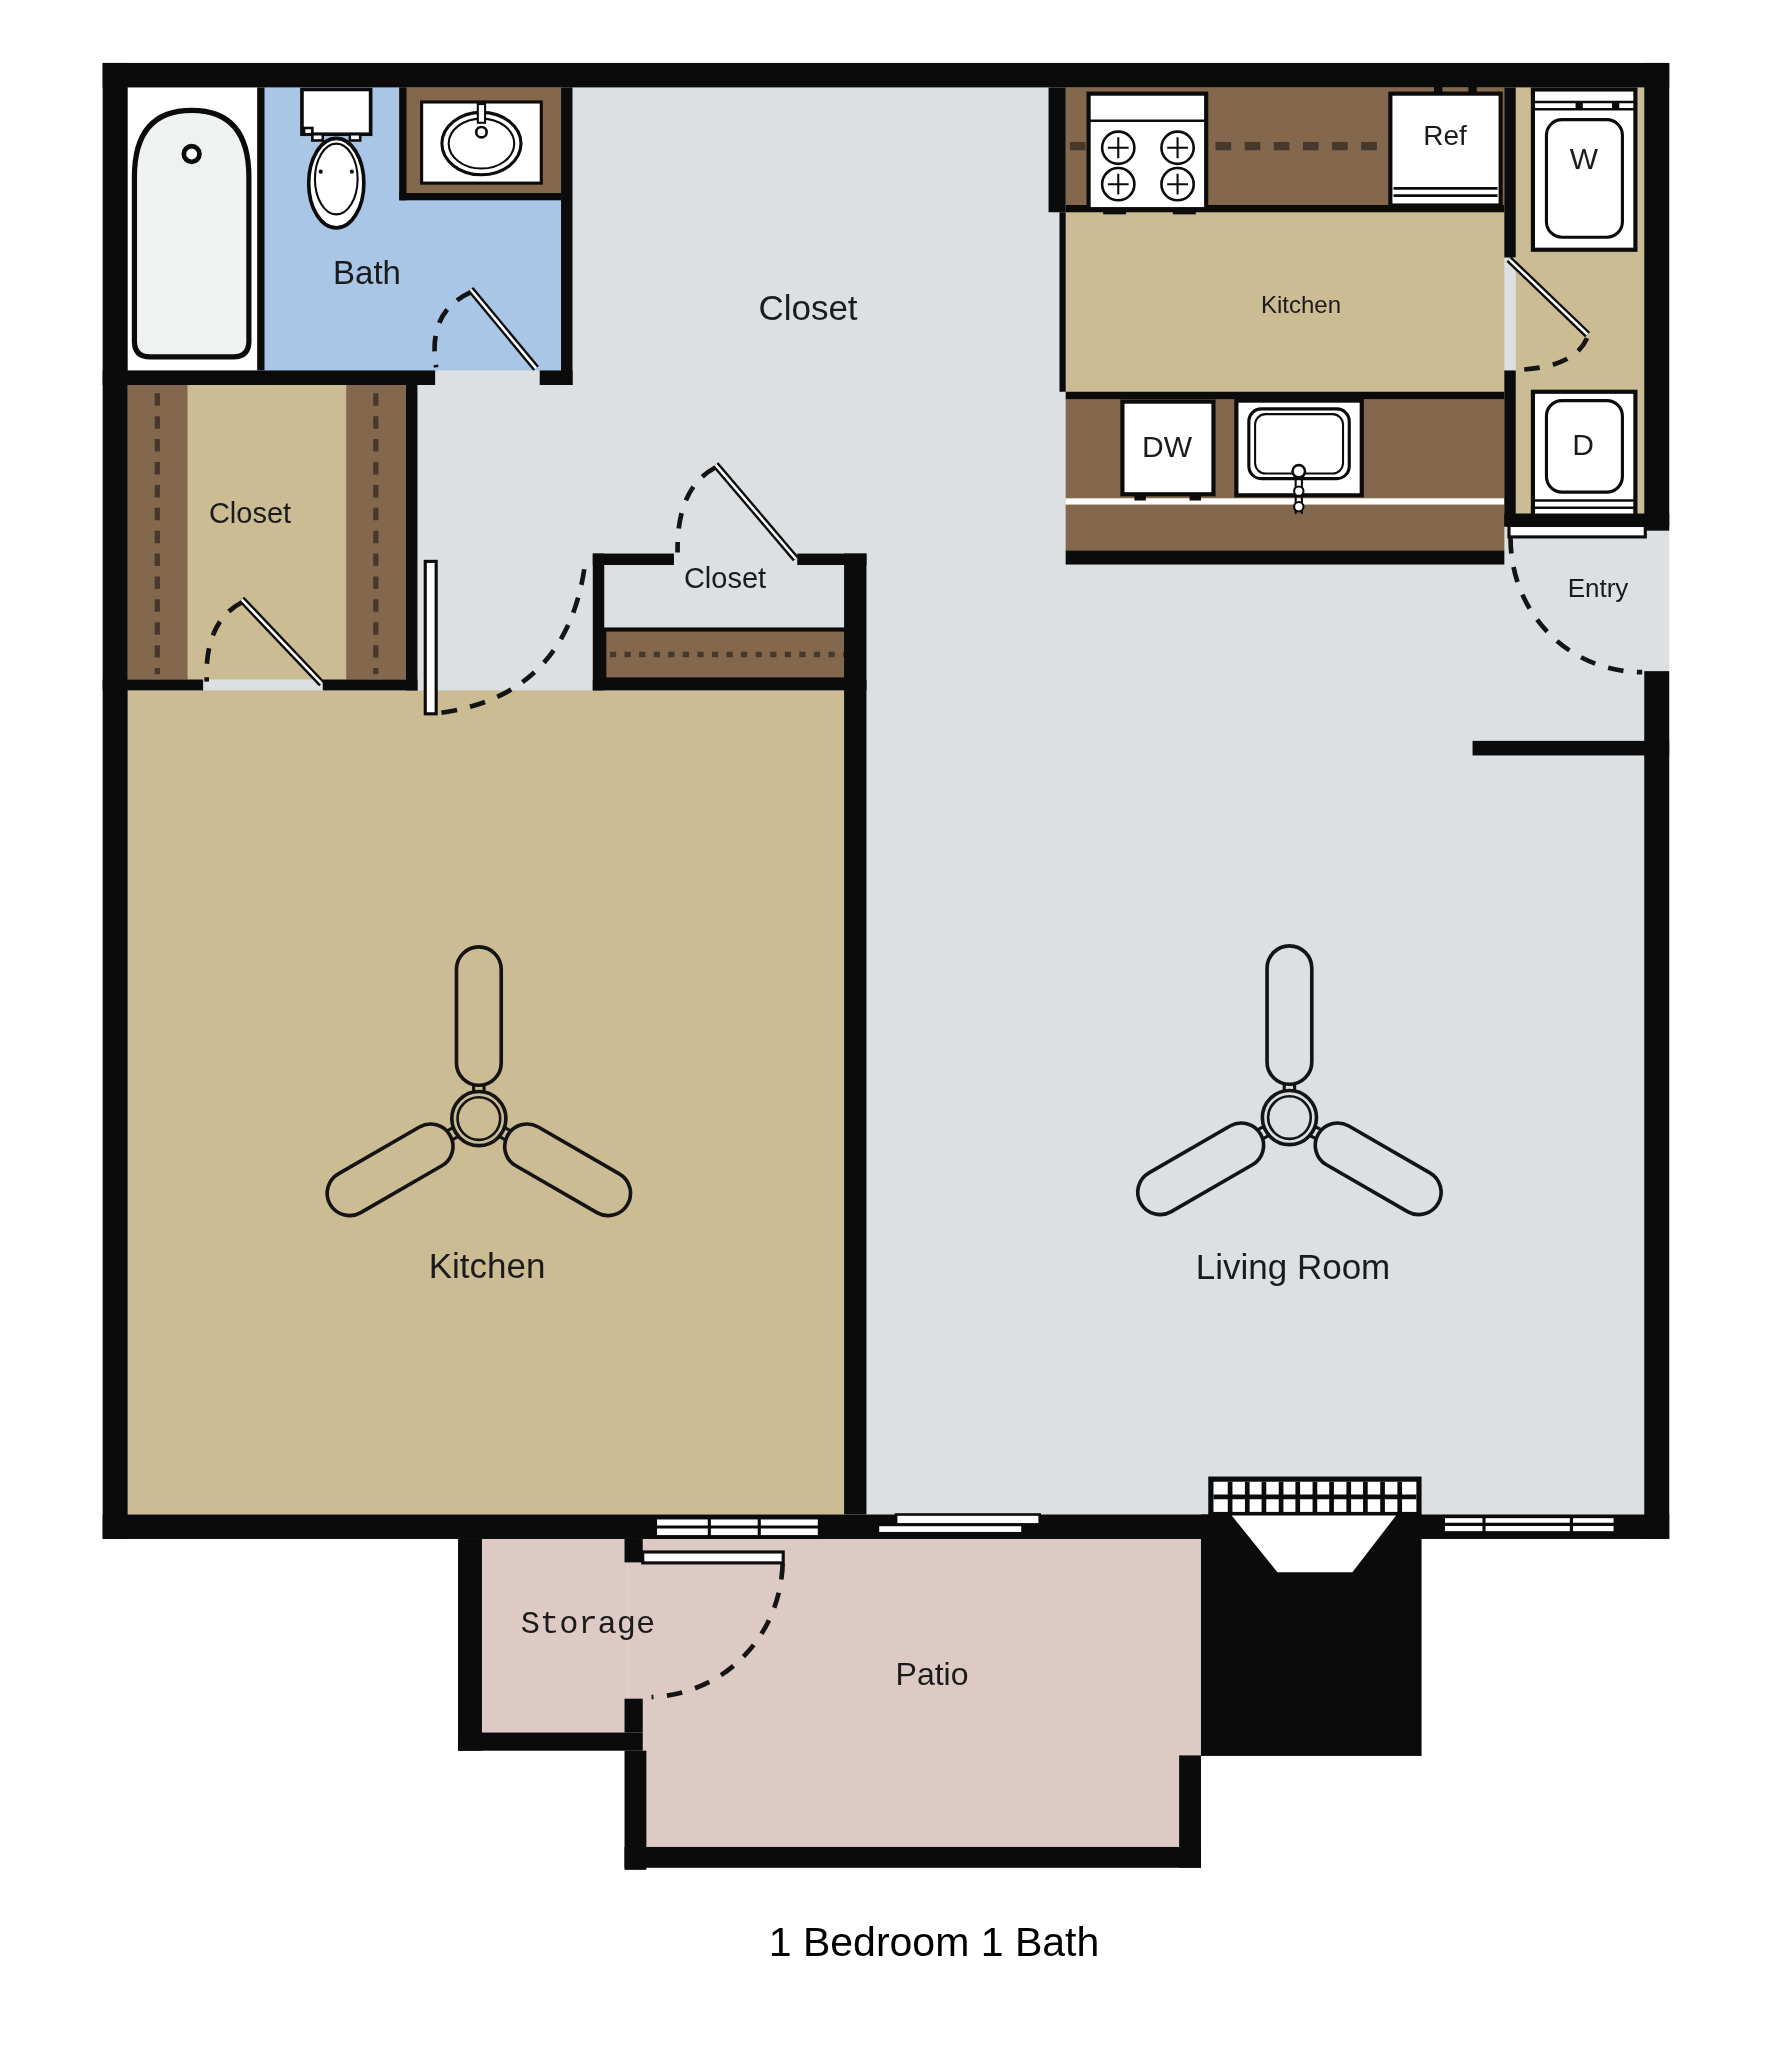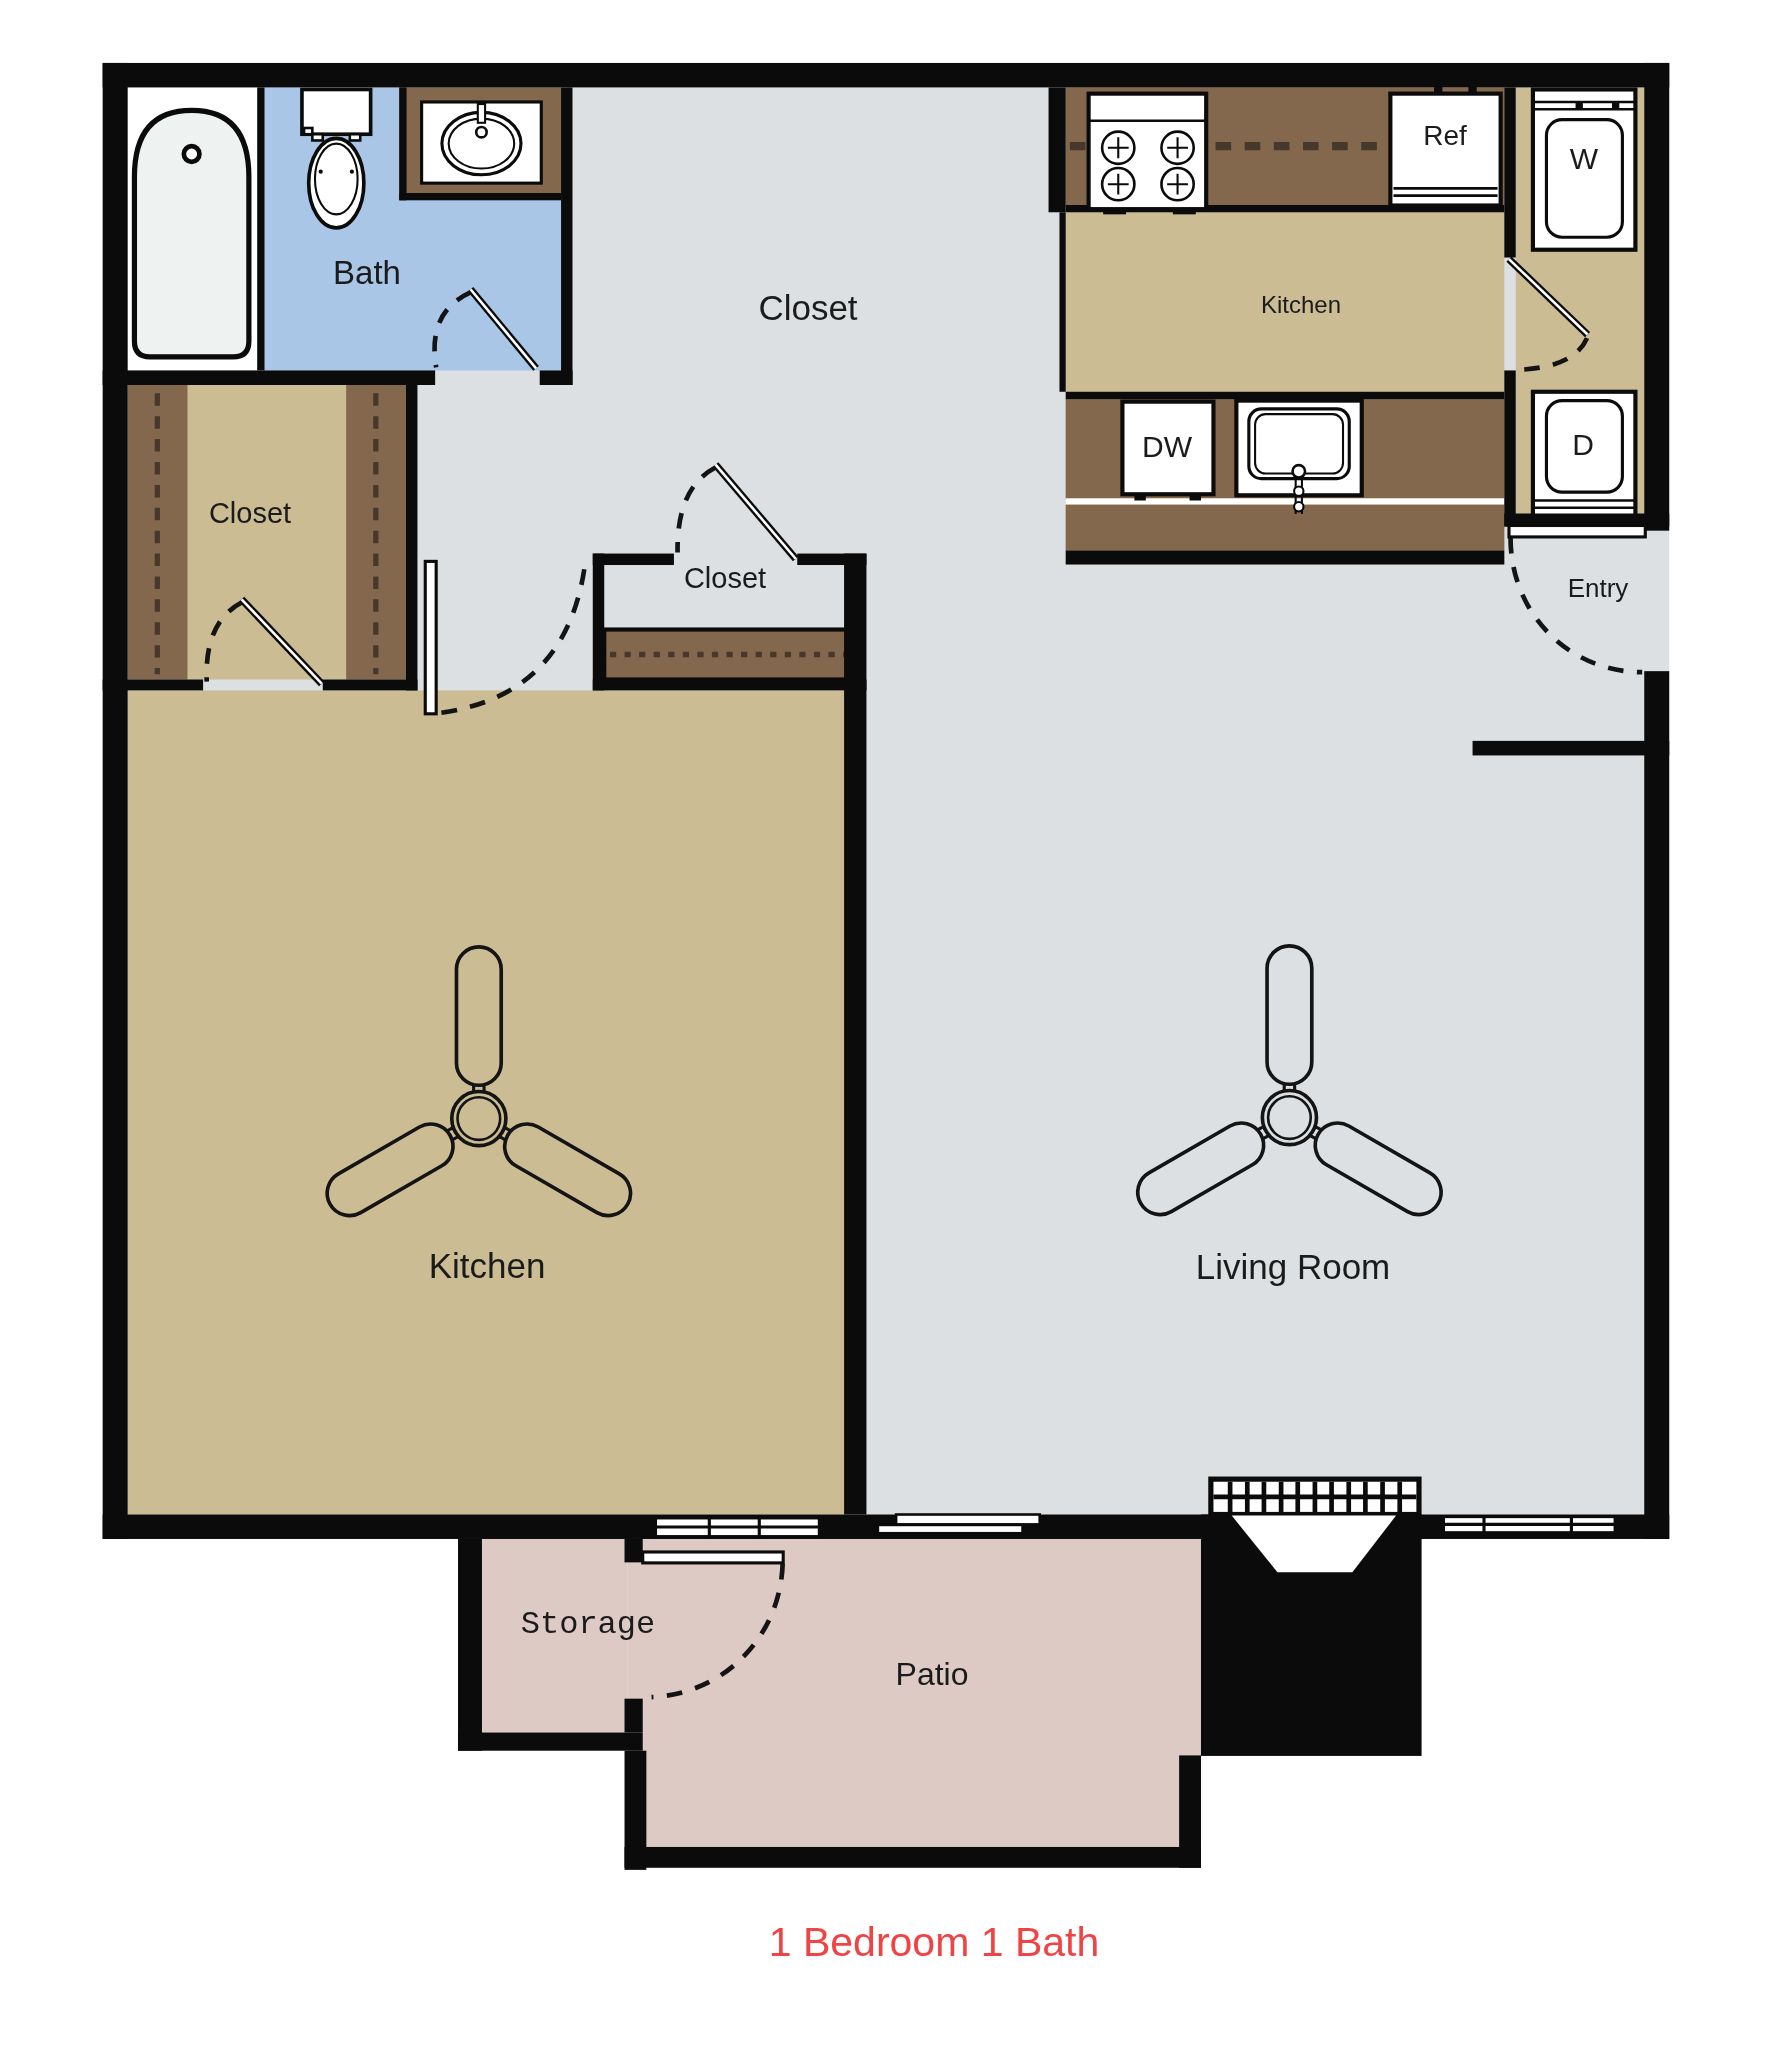--- a/index.html
+++ b/index.html
@@ -1,21 +1,21 @@
 <!DOCTYPE html>
 <html style="font-size:8.3px"><head>
 <meta charset="utf-8">
 <style>
   html,body{margin:0;padding:0;background:#ffffff;}
   .plan{position:relative;width:1787px;height:2066px;background:#ffffff;overflow:hidden;
         font-family:"Liberation Sans",sans-serif;}
   svg{position:absolute;left:0;top:0;}
   .label{position:absolute;transform:translate(-50%,-50%);color:#1b1b1b;white-space:nowrap;
          font-family:"Liberation Sans",sans-serif;}
-  .title{position:absolute;transform:translate(-50%,-50%);color:#ef4444;white-space:nowrap;
+  .title{position:absolute;transform:translate(-50%,-50%);color:#000000;white-space:nowrap;
          font-family:"Liberation Sans",sans-serif;}
   
   .wall{fill:#0b0b0b;}
   .gray{fill:#dce0e3;}
   .tan{fill:#cbbc94;}
   .brown{fill:#84684e;}
   .blue{fill:#a9c6e7;}
   .pink{fill:#ddcac4;}
   .white{fill:#ffffff;}
   .tub{fill:#eef3f1;}

